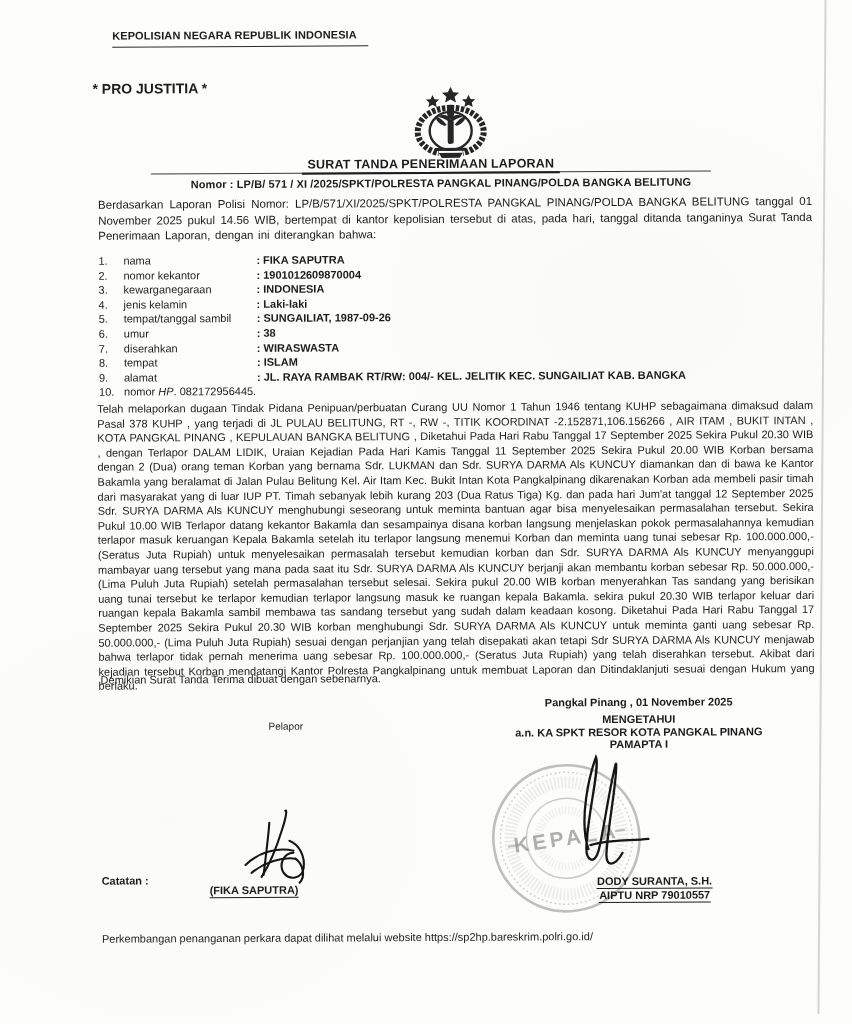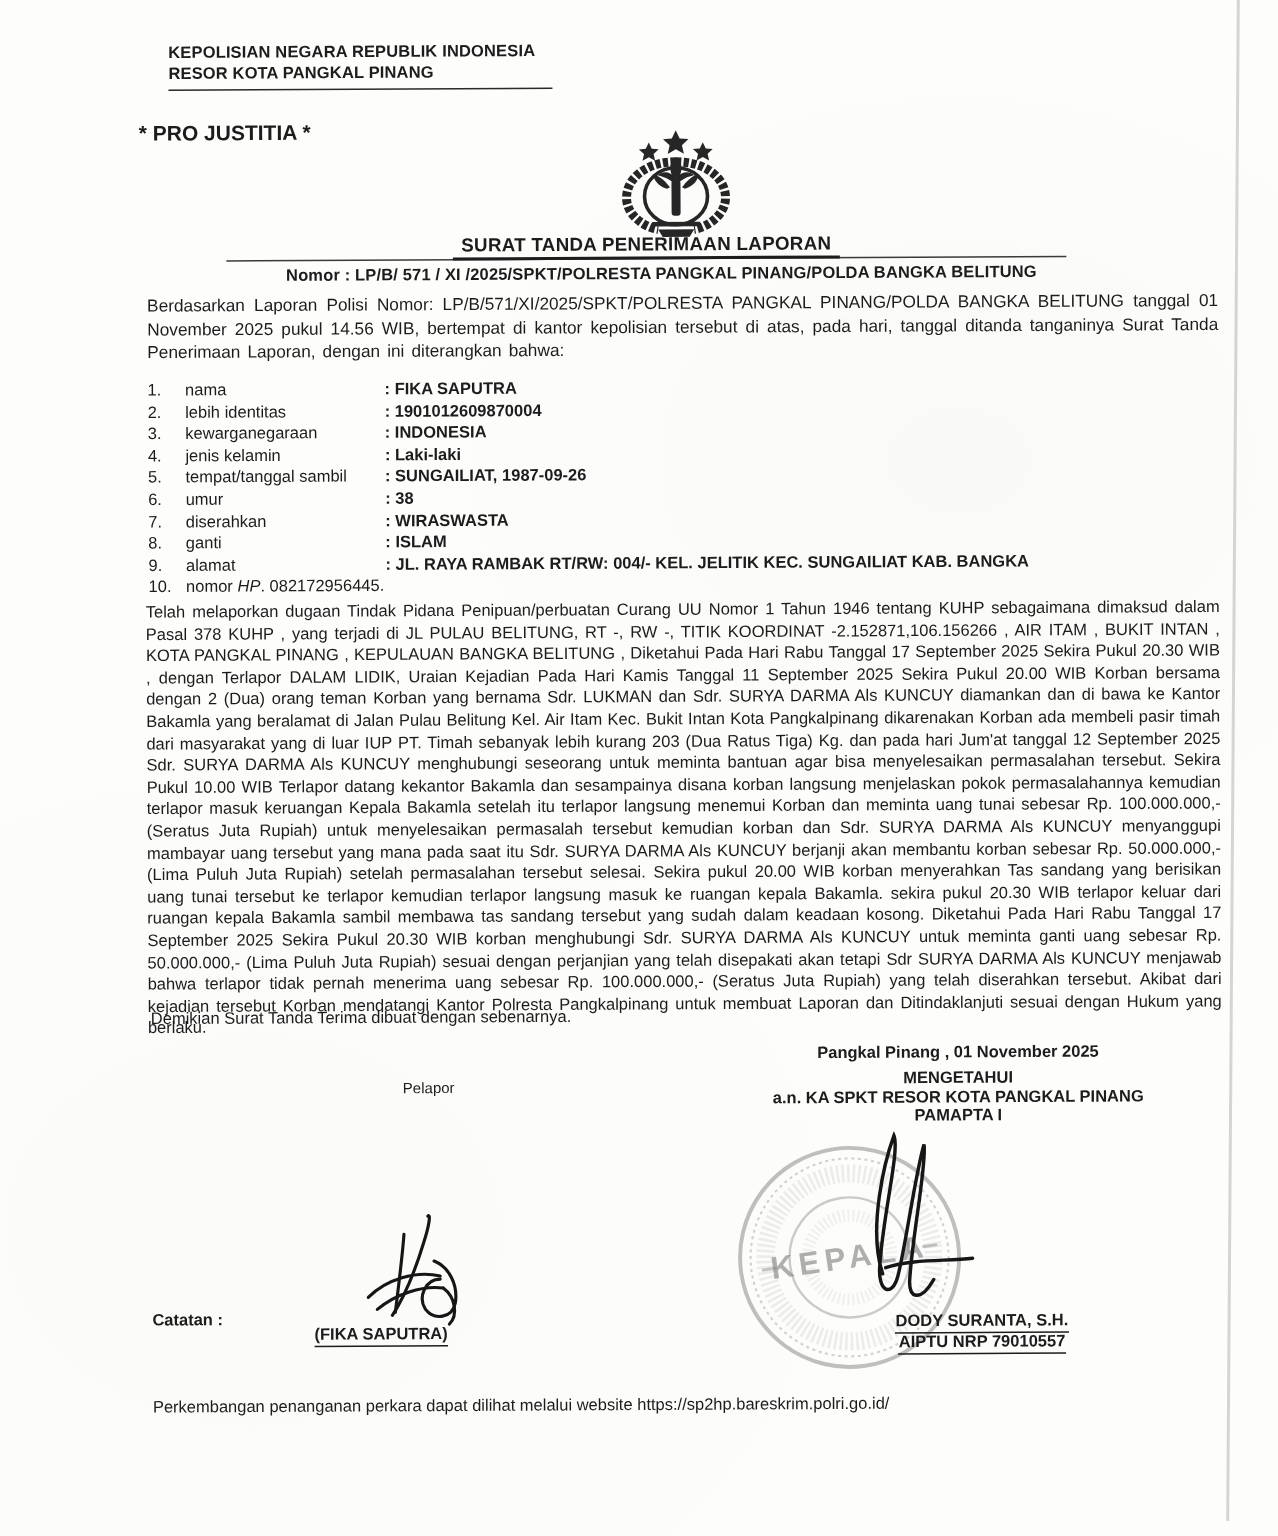--- a/index.html
+++ b/index.html
@@ -53,21 +53,20 @@
 </style>
 </head>
 <body>
 
 <div class="canvas">
   <div class="edge-line"></div>
   <div class="tilt">
 
     <div class="letterhead">
       <div>KEPOLISIAN NEGARA REPUBLIK INDONESIA</div>
-      <div>RESOR KOTA PANGKAL PINANG</div>
       <div class="lh-rule"></div>
     </div>
 
     <div class="pro-justitia">* PRO JUSTITIA *</div>
 
     <div class="logo">
       <svg viewBox="0 0 84 78" width="84" height="78">
         <g fill="#262626">
           <path d="M42 1 l2.6 5.4 5.9.5-4.4 4 1.3 5.8-5.4-3-5.4 3 1.3-5.8-4.4-4 5.9-.5z"></path>
           <path d="M24 9 l2 4.2 4.6.4-3.4 3.1 1 4.5-4.2-2.3-4.2 2.3 1-4.5-3.4-3.1 4.6-.4z"></path>
@@ -100,21 +99,21 @@
     <p class="intro">Berdasarkan Laporan Polisi Nomor: LP/B/571/XI/2025/SPKT/POLRESTA PANGKAL PINANG/POLDA BANGKA BELITUNG tanggal 01 November 2025 pukul 14.56 WIB, bertempat di kantor kepolisian tersebut di atas, pada hari, tanggal ditanda tanganinya Surat Tanda Penerimaan Laporan, dengan ini diterangkan bahwa:</p>
 
     <div class="id-list">
       <div class="id-row">
           <span class="id-no">1.</span>
           <span class="id-label">nama</span>
           <span class="id-value">: FIKA SAPUTRA</span>
         </div>
       <div class="id-row">
           <span class="id-no">2.</span>
-          <span class="id-label">lebih identitas</span>
+          <span class="id-label">nomor kekantor</span>
           <span class="id-value">: 1901012609870004</span>
         </div>
       <div class="id-row">
           <span class="id-no">3.</span>
           <span class="id-label">kewarganegaraan</span>
           <span class="id-value">: INDONESIA</span>
         </div>
       <div class="id-row">
           <span class="id-no">4.</span>
           <span class="id-label">jenis kelamin</span>
@@ -130,21 +129,21 @@
           <span class="id-label">umur</span>
           <span class="id-value">: 38</span>
         </div>
       <div class="id-row">
           <span class="id-no">7.</span>
           <span class="id-label">diserahkan</span>
           <span class="id-value">: WIRASWASTA</span>
         </div>
       <div class="id-row">
           <span class="id-no">8.</span>
-          <span class="id-label">ganti</span>
+          <span class="id-label">tempat</span>
           <span class="id-value">: ISLAM</span>
         </div>
       <div class="id-row">
           <span class="id-no">9.</span>
           <span class="id-label">alamat</span>
           <span class="id-value">: JL. RAYA RAMBAK RT/RW: 004/- KEL. JELITIK KEC. SUNGAILIAT KAB. BANGKA</span>
         </div>
       <div class="id-row">
           <span class="id-no">10.</span>
           <span class="id-span"><span>nomor </span><span class="italic">HP</span><span>. 082172956445.</span></span>

